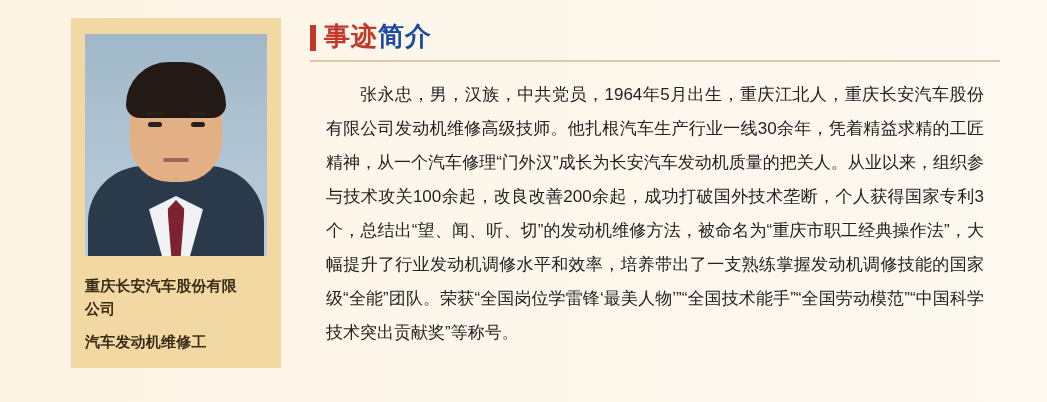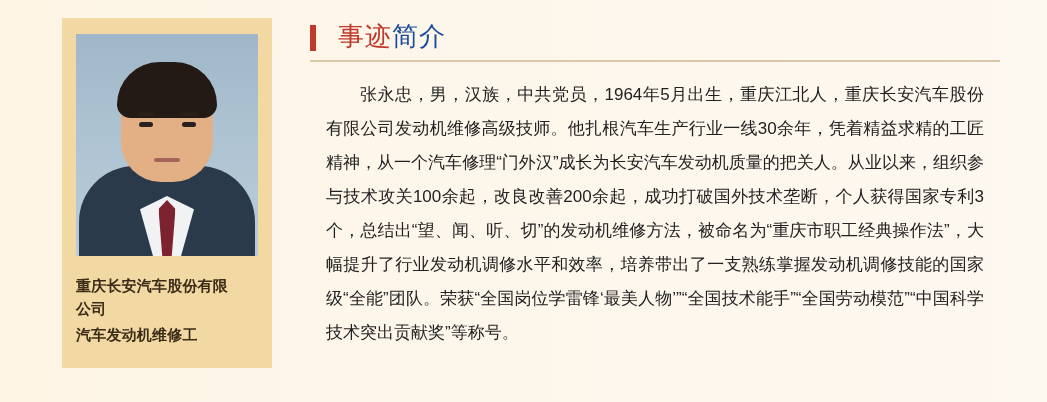--- a/index.html
+++ b/index.html
@@ -15,21 +15,21 @@
   }
   .page {
     position: relative;
     width: 1047px;
     height: 402px;
     background: linear-gradient(90deg, #fdf4e4 0%, #fdf6ea 40%, #fdf8f0 100%);
   }
   
   .profile-card {
     position: absolute;
-    left: 62px;
+    left: 71px;
     top: 18px;
     width: 210px;
     height: 350px;
     background: #f2d9a4;
     box-sizing: border-box;
     padding: 16px 14px 10px 14px;
   }
   .portrait {
     width: 182px;
     height: 222px;
@@ -132,36 +132,36 @@
   .caption {
     margin-top: 18px;
     color: #3a2c16;
     font-size: 15px;
     line-height: 1.55;
     font-weight: bold;
     letter-spacing: 0.2px;
   }
   .caption .job {
     display: block;
-    margin-top: 2px;
+    margin-top: 9px;
   }
   
   .content {
     position: absolute;
     left: 310px;
     top: 18px;
     width: 690px;
   }
   .section-title {
     font-size: 26px;
-    font-weight: normal;
+    font-weight: bold;
     letter-spacing: 1px;
     margin: 0 0 6px 0;
     position: relative;
-    padding-left: 28px;
+    padding-left: 14px;
     line-height: 1.4;
   }
   .section-title .bar {
     position: absolute;
     left: 0;
     top: 7px;
     width: 6px;
     height: 26px;
     background: #c0392b;
   }

